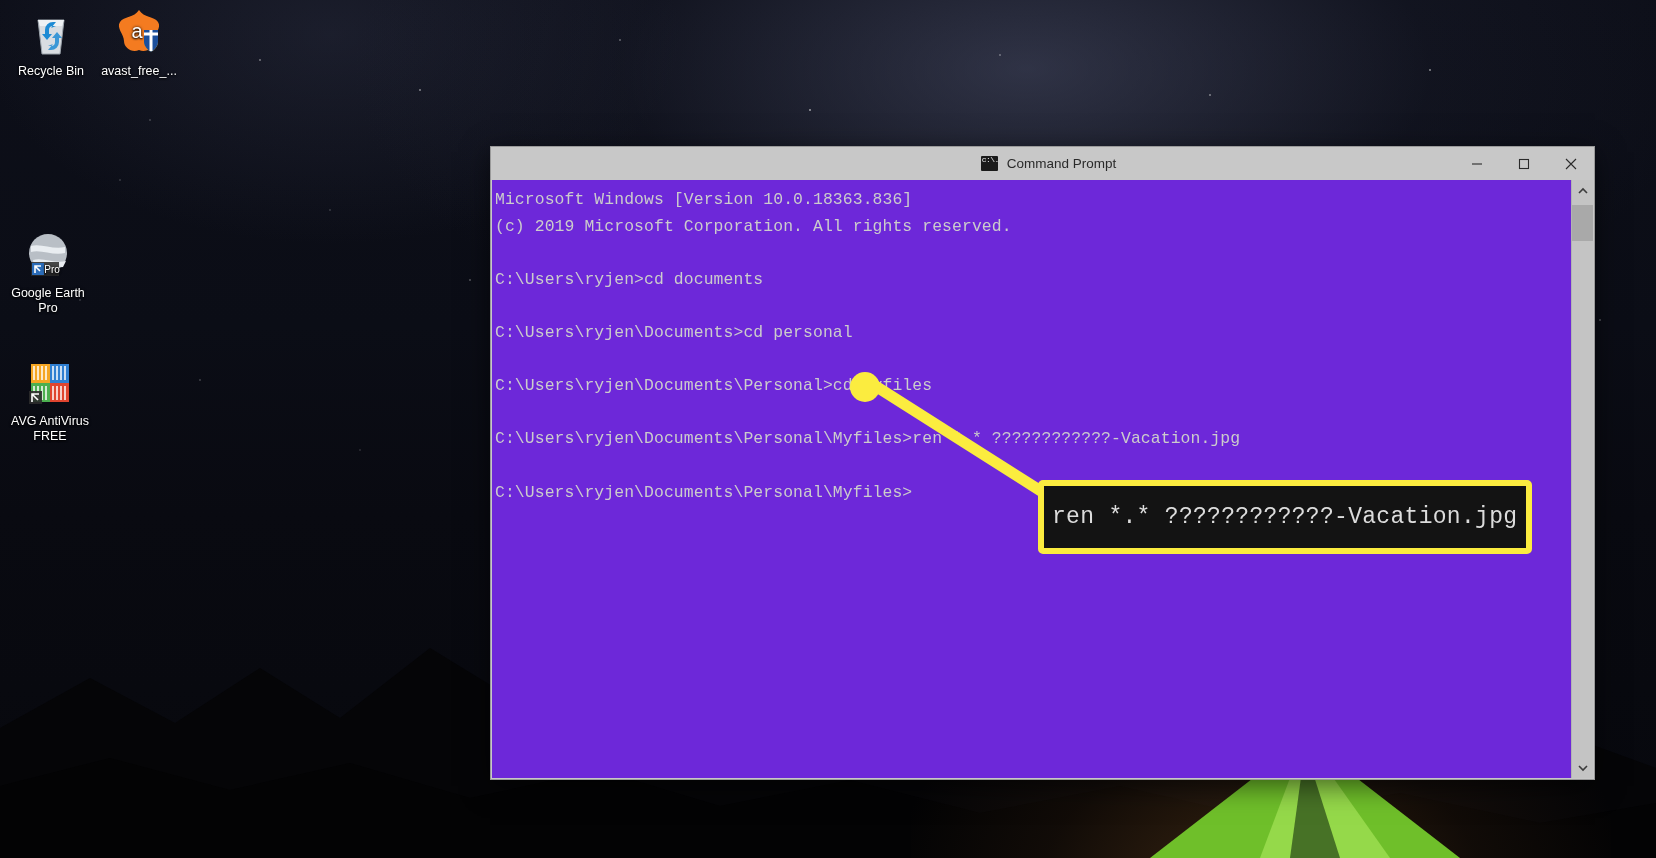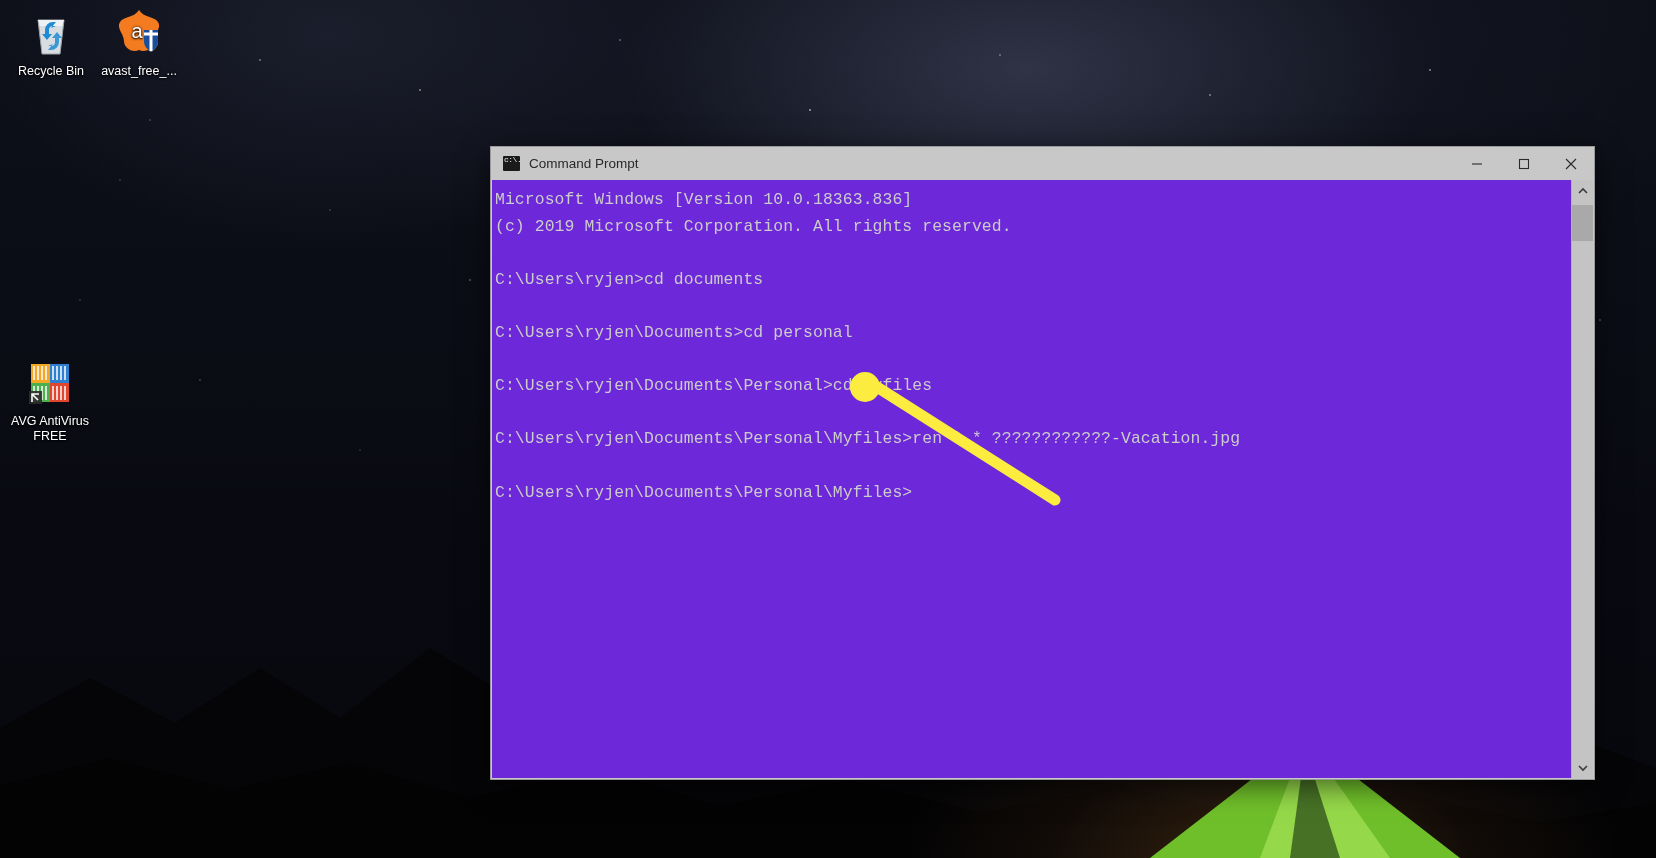--- a/index.html
+++ b/index.html
@@ -103,20 +103,21 @@
     box-shadow: 0 6px 26px rgba(0,0,0,0.55);
     border: 1px solid #9a9a9a;
     box-sizing: border-box;
   }
   #cmd-titlebar {
     height: 33px;
     background: #c8c8c8;
     display: flex;
     align-items: center;
     position: relative;
+    justify-content: center;
   }
   .cmd-ico {
     width: 17px; height: 15px;
     margin-left: 12px;
     margin-right: 9px;
     background: #1a1a1a;
     border-radius: 1px;
     position: relative;
     flex: 0 0 auto;
   }
@@ -270,20 +271,34 @@
         <path d="M30,22 L44,22 L44,34 C44,40 37,44 37,44 C37,44 30,40 30,34 Z" fill="#f2b01e"></path>
         <path d="M30,22 L37,22 L37,44 C37,44 30,40 30,34 Z" fill="#1b4f9c"></path>
         <path d="M37,22 L44,22 L44,34 C44,40 37,44 37,44 Z" fill="#1b4f9c"></path>
         <path d="M30,26 L44,26 M37,22 L37,43" stroke="#ffffff" stroke-width="3"></path>
       </svg>
     </span>
     <span class="lbl">avast_free_...</span>
   </div>
 
 
+  <div class="desk-icon" style="left:5px; top:230px;">
+    <span class="glyph">
+      <svg width="50" height="50" viewBox="0 0 50 50">
+        <circle cx="25" cy="23" r="19" fill="#b9bfc6"></circle>
+        <path d="M8,16 C18,13 30,20 42,17 L42,23 C30,26 18,19 8,22 Z" fill="#e9edf1"></path>
+        <path d="M10,30 C20,27 32,34 43,31 L40,37 C30,39 20,34 11,36 Z" fill="#e9edf1"></path>
+        <rect x="8" y="32" width="28" height="14" fill="#2a2a2a" opacity="0.85"></rect>
+        <rect x="9" y="33" width="12" height="12" fill="#2b6cb8"></rect>
+        <path d="M12,43 L12,36 L18,36 M12,36 L17,41" stroke="#ffffff" stroke-width="1.6" fill="none"></path>
+        <text x="29" y="43" font-family="Liberation Sans, sans-serif" font-size="10" fill="#ffffff" text-anchor="middle">Pro</text>
+      </svg>
+    </span>
+    <span class="lbl">Google Earth Pro</span>
+  </div>
 
   <div class="desk-icon" style="left:2px; top:358px; width:96px;">
     <span class="glyph">
       <svg width="50" height="50" viewBox="0 0 50 50">
         <rect x="6" y="6" width="19" height="19" fill="#f5a623"></rect>
         <rect x="25" y="6" width="19" height="19" fill="#2f7fd1"></rect>
         <rect x="6" y="25" width="19" height="19" fill="#4caf50"></rect>
         <rect x="25" y="25" width="19" height="19" fill="#e0452f"></rect>
         <g fill="#ffffff" opacity="0.75">
           <rect x="8" y="8" width="2" height="14"></rect>
@@ -365,15 +380,18 @@
         </div>
       </div>
     </div>
   </div>
 
   <div id="annot-layer">
     <svg style="position:absolute;inset:0;width:1656px;height:858px;">
       <path d="M866,380 L1055,500" stroke="#FBEC3F" stroke-width="11" fill="none" stroke-linecap="round"></path>
     </svg>
     <div id="callout-dot"></div>
+    <div id="callout-box">
+      <span id="callout-text">ren *.* ????????????-Vacation.jpg</span>
+    </div>
   </div>
 
 </div>
 
 </body></html>

